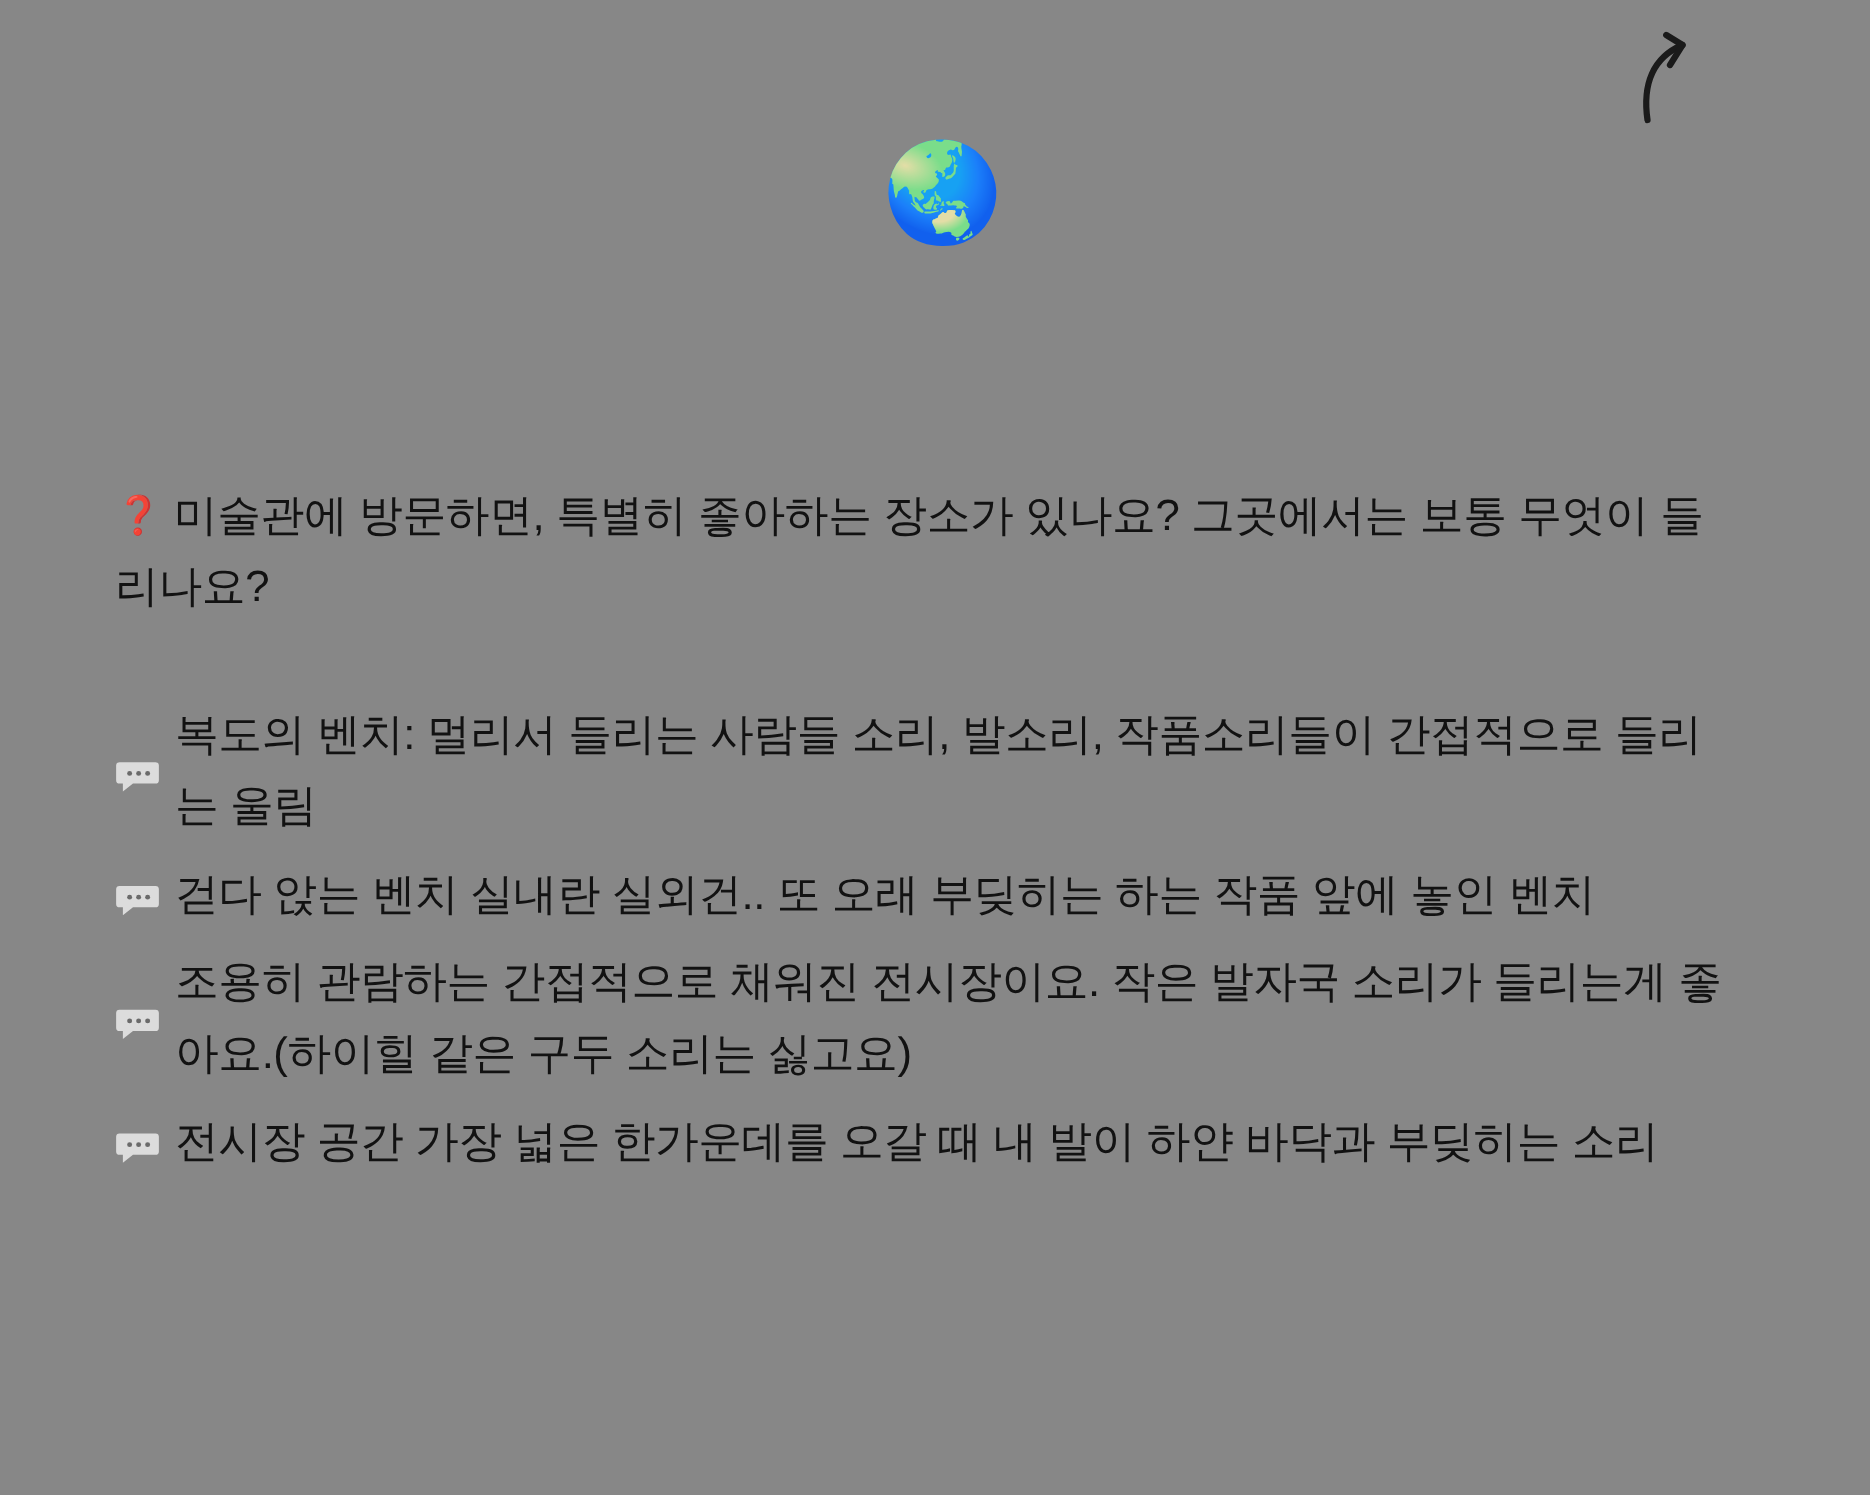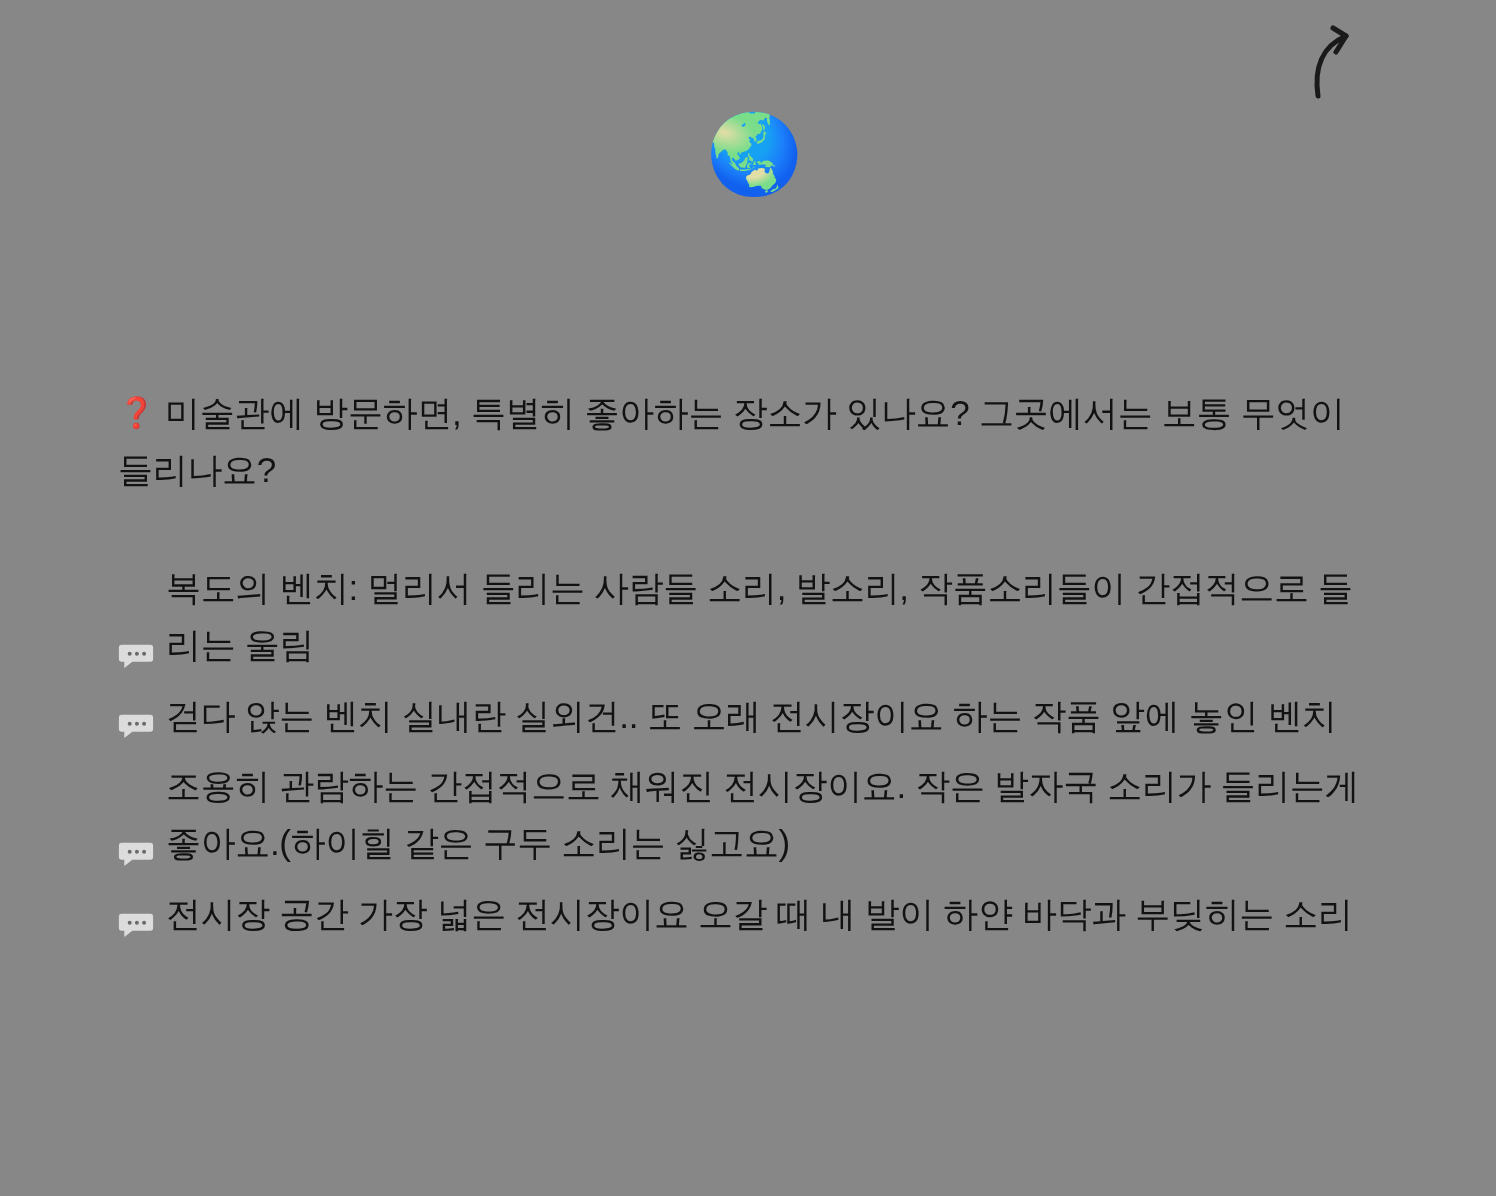--- a/index.html
+++ b/index.html
@@ -38,21 +38,21 @@
     width: 84px;
     height: 84px;
     font-size: 78px;
     line-height: 84px;
     text-align: center;
     user-select: none;
   }
 
   
   .content {
-    padding: 0 110px 0 118px;
+    padding: 0 110px 0 92px;
   }
 
   .question {
     font-size: 35px;
     line-height: 1.62;
     color: #121212;
     letter-spacing: -0.3px;
     margin: 155px 0 0 0;
     text-indent: 0;
   }
@@ -61,21 +61,21 @@
     margin-right: 10px;
     vertical-align: 2px;
   }
 
   .answers {
     margin-top: 62px;
   }
 
   .answer-row {
     display: flex;
-    align-items: flex-end;
+    align-items: center;
     margin-bottom: 14px;
   }
 
   .bubble-icon {
     flex: 0 0 auto;
     width: 40px;
     margin-top: 12px;
     margin-right: 8px;
     display: block;
   }
@@ -126,21 +126,21 @@
 
     <div class="answer-row">
       <span class="bubble-icon">
         <svg viewBox="0 0 40 32" width="36" height="29" aria-hidden="true">
           <path d="M4 4 h32 a3 3 0 0 1 3 3 v13 a3 3 0 0 1 -3 3 h-20 l-9 7 v-7 h-3 a3 3 0 0 1 -3 -3 v-13 a3 3 0 0 1 3 -3 z" fill="#dcdcdc"></path>
           <circle cx="13" cy="14" r="2.2" fill="#6a6a6a"></circle>
           <circle cx="21" cy="14" r="2.2" fill="#6a6a6a"></circle>
           <circle cx="29" cy="14" r="2.2" fill="#6a6a6a"></circle>
         </svg>
       </span>
-      <span class="answer-text">걷다 앉는 벤치 실내란 실외건.. 또 오래 전시장이요 하는 작품 앞에 놓인 벤치</span>
+      <span class="answer-text">걷다 앉는 벤치 실내란 실외건.. 또 오래 부딪히는 하는 작품 앞에 놓인 벤치</span>
     </div>
 
     <div class="answer-row">
       <span class="bubble-icon">
         <svg viewBox="0 0 40 32" width="36" height="29" aria-hidden="true">
           <path d="M4 4 h32 a3 3 0 0 1 3 3 v13 a3 3 0 0 1 -3 3 h-20 l-9 7 v-7 h-3 a3 3 0 0 1 -3 -3 v-13 a3 3 0 0 1 3 -3 z" fill="#dcdcdc"></path>
           <circle cx="13" cy="14" r="2.2" fill="#6a6a6a"></circle>
           <circle cx="21" cy="14" r="2.2" fill="#6a6a6a"></circle>
           <circle cx="29" cy="14" r="2.2" fill="#6a6a6a"></circle>
         </svg>
@@ -151,18 +151,18 @@
 
     <div class="answer-row">
       <span class="bubble-icon">
         <svg viewBox="0 0 40 32" width="36" height="29" aria-hidden="true">
           <path d="M4 4 h32 a3 3 0 0 1 3 3 v13 a3 3 0 0 1 -3 3 h-20 l-9 7 v-7 h-3 a3 3 0 0 1 -3 -3 v-13 a3 3 0 0 1 3 -3 z" fill="#dcdcdc"></path>
           <circle cx="13" cy="14" r="2.2" fill="#6a6a6a"></circle>
           <circle cx="21" cy="14" r="2.2" fill="#6a6a6a"></circle>
           <circle cx="29" cy="14" r="2.2" fill="#6a6a6a"></circle>
         </svg>
       </span>
-      <span class="answer-text">전시장 공간 가장 넓은 전시장이요 오갈 때 내 발이 하얀 바닥과 부딪히는 소리</span>
+      <span class="answer-text">전시장 공간 가장 넓은 한가운데를 오갈 때 내 발이 하얀 바닥과 부딪히는 소리</span>
     </div>
 
 
   </div>
 </div>
 
 </body></html>

